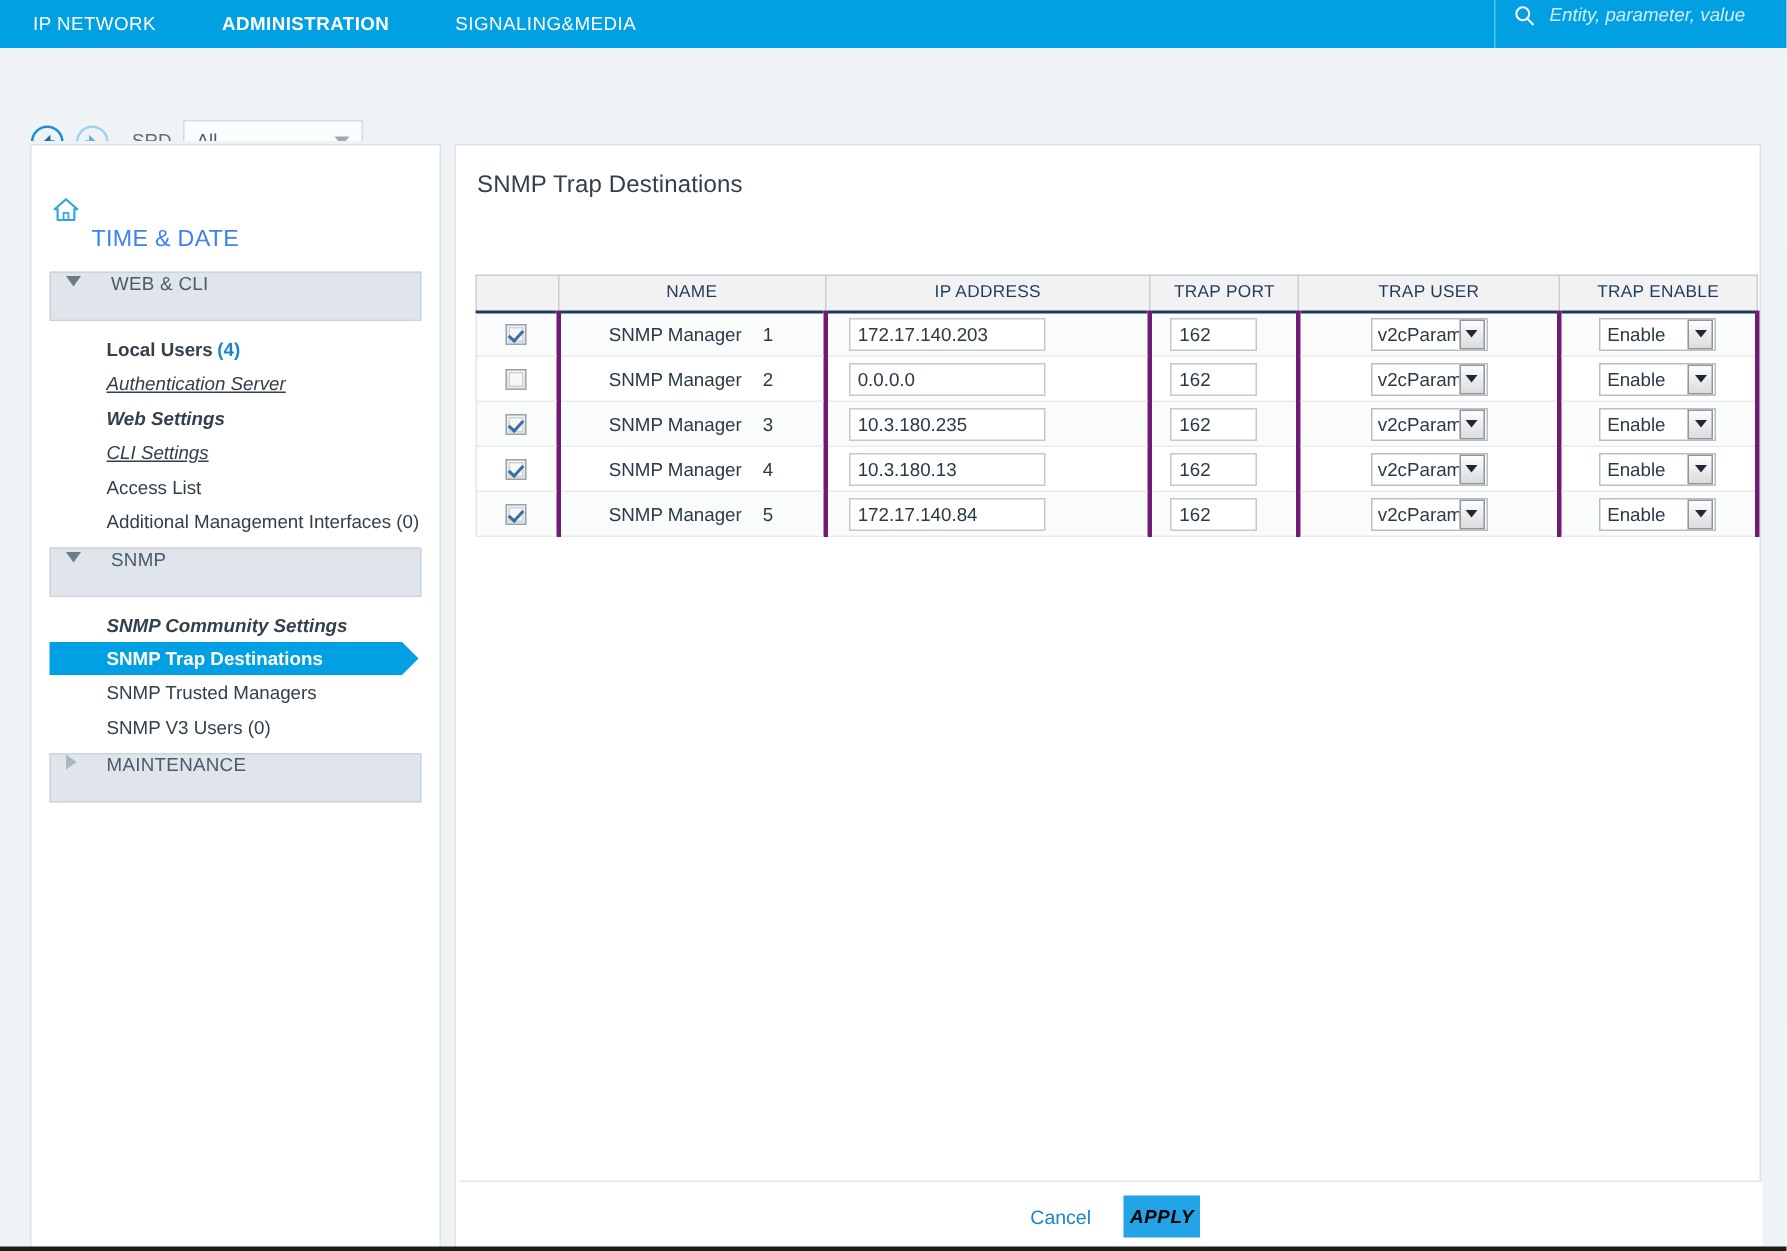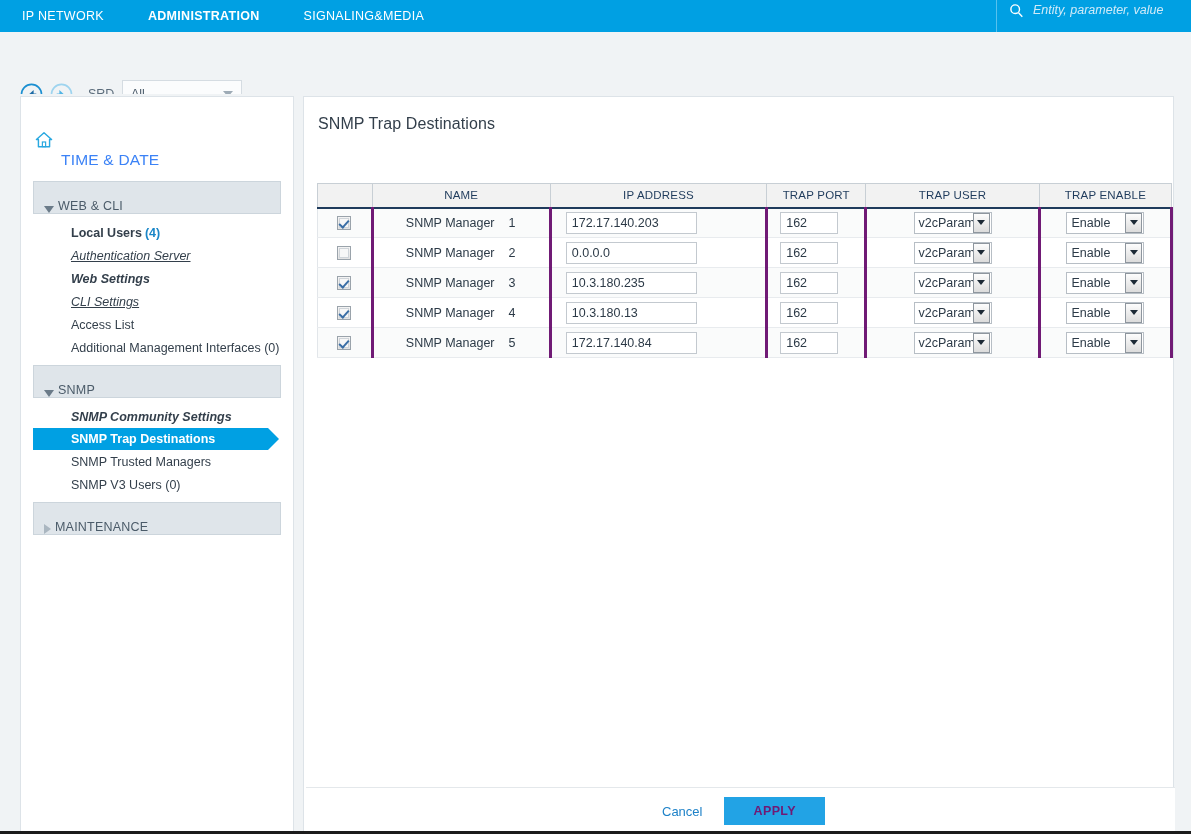--- a/index.html
+++ b/index.html
@@ -114,23 +114,23 @@
     color: #3b82f6;
     font-size: 15.5px;
     letter-spacing: .2px;
     margin-top: 40px;
   }
   .group-hdr {
     margin: 0 12px 0 12px;
     height: 33px;
     background: #dfe5ea;
     border: 1px solid #ccd5dc;
-    display: flex; align-items: flex-end;
+    display: flex; align-items: flex-start;
     padding-left: 10px;
-    gap: 4px;
+    gap: 20px;
     color: #4b5b69;
     font-size: 12.5px;
     letter-spacing: .2px;
     cursor: pointer;
   }
   .tri-down {
     width: 0; height: 0;
     border-left: 5px solid transparent;
     border-right: 5px solid transparent;
     border-top: 7px solid #6b7b89;
@@ -316,28 +316,29 @@
   .btn-cancel {
     color: #1e82c8;
     font-size: 13px;
     background: none; border: none;
     cursor: pointer;
     font-family: "Liberation Sans", sans-serif;
     padding: 4px 6px;
   }
   .btn-apply {
     background: #22a3e5;
-    color: #701a75;
+    color: #000000;
     border: none;
     font-size: 12.5px;
     font-weight: bold;
     letter-spacing: .4px;
-    padding: 7px 29px;
+    padding: 7px 4px;
     cursor: pointer;
     font-family: "Liberation Sans", sans-serif;
+    font-style: italic;
   }
   .bottom-rule {
     position: absolute; left: 0; bottom: 0;
     width: 1191px; height: 3px;
     background: #1b1b1b;
   }
 </style>
 </head>
 <body>
 

